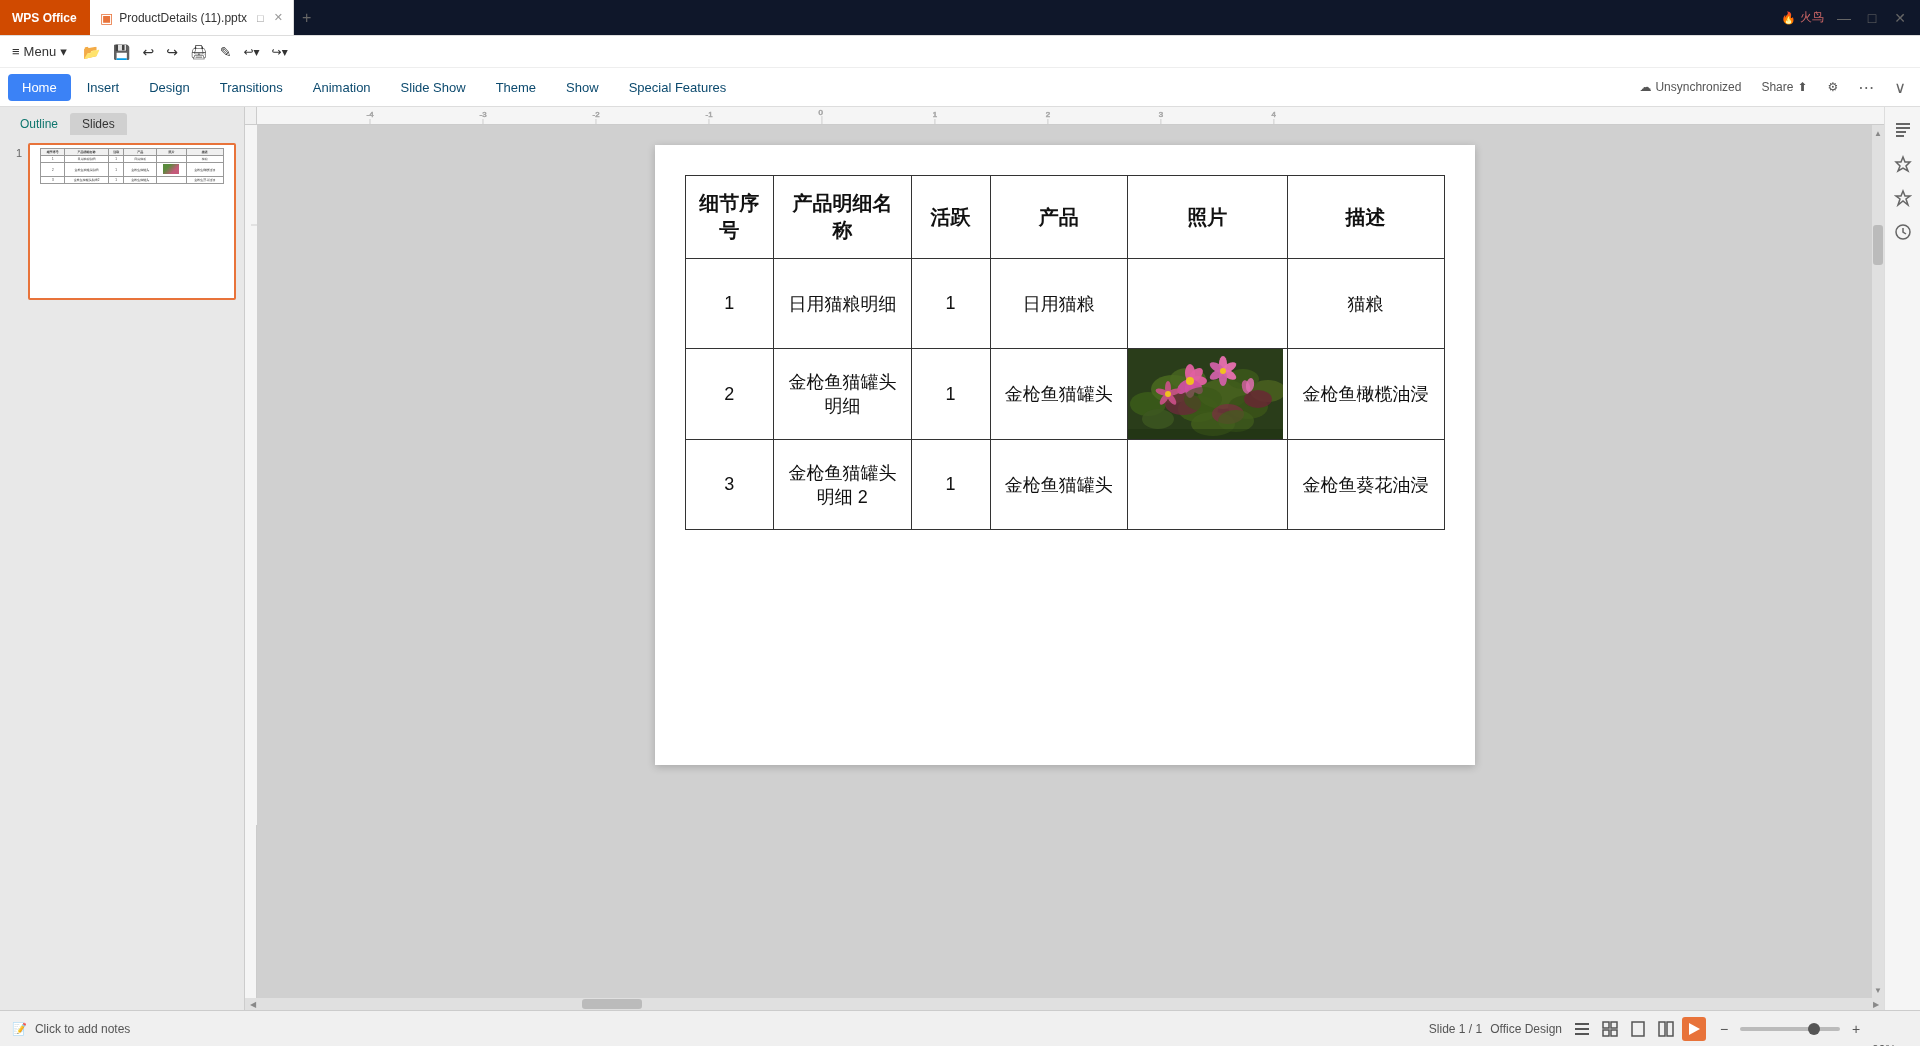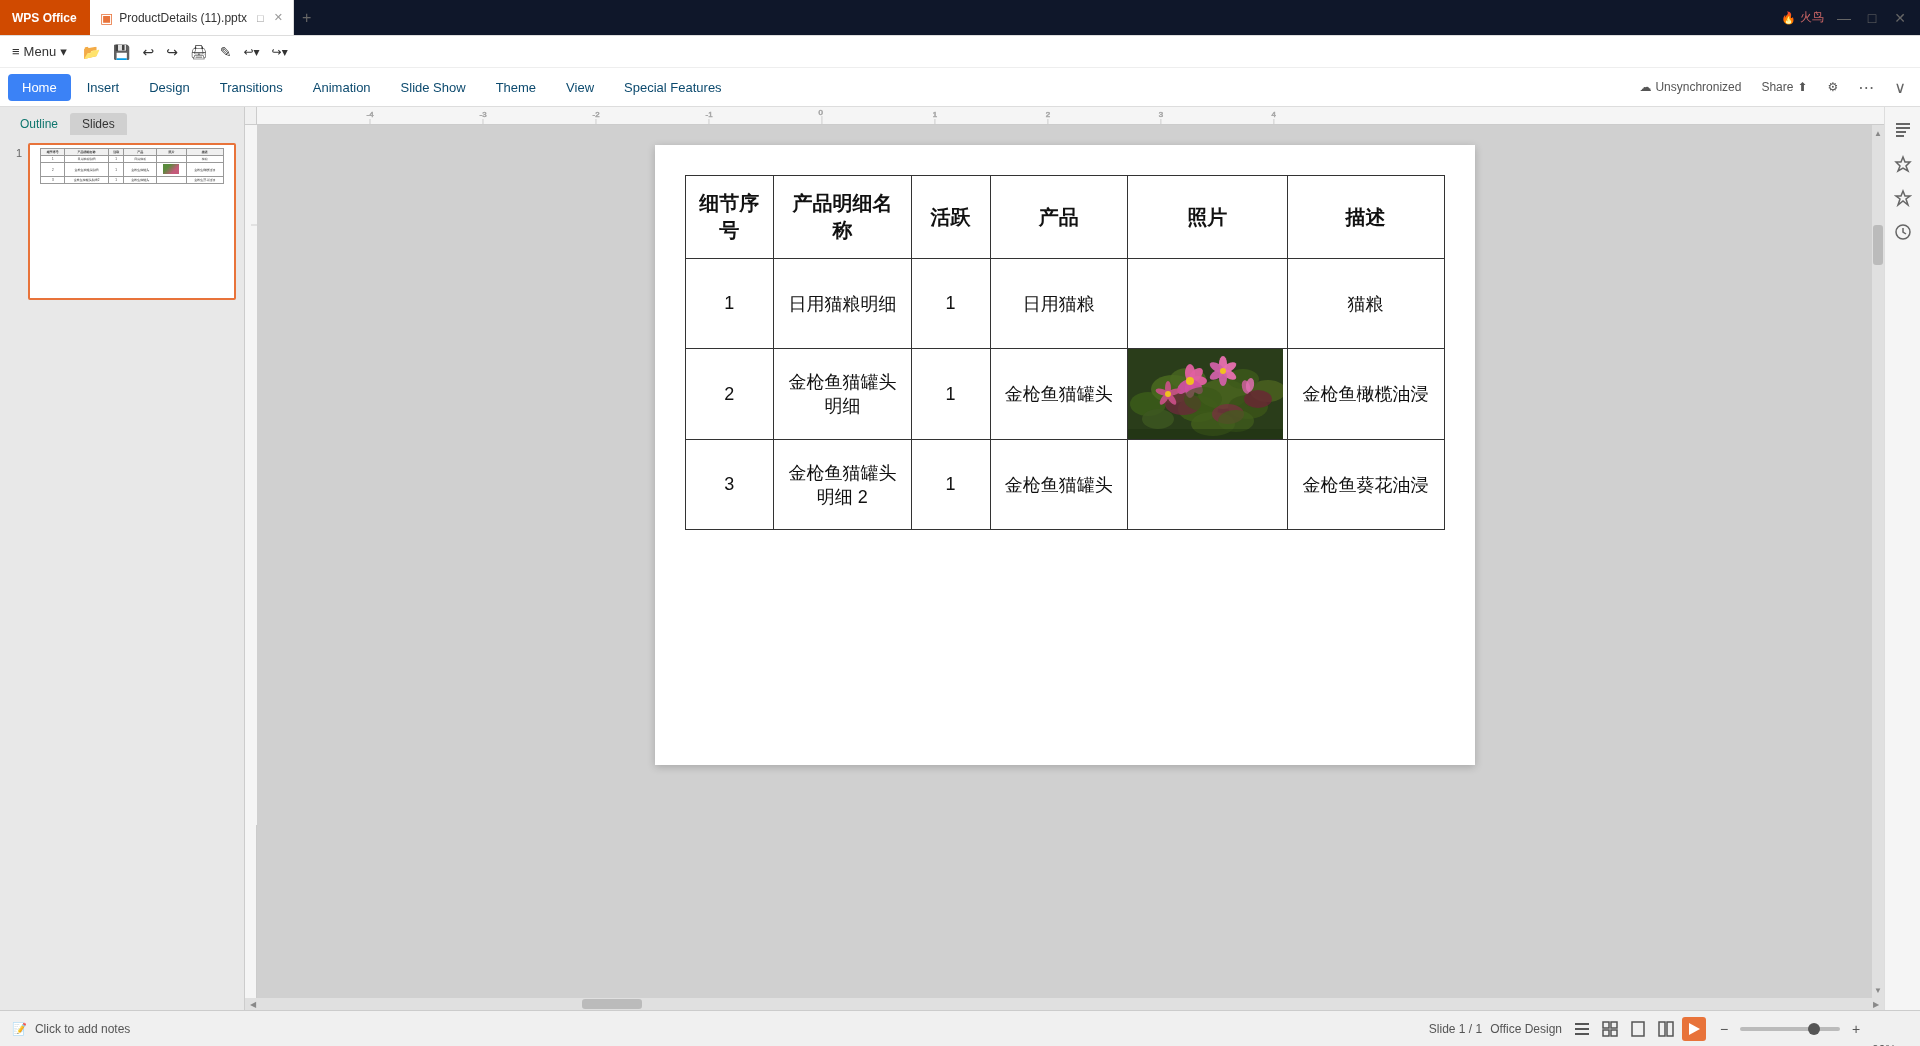--- a/index.html
+++ b/index.html
@@ -493,21 +493,21 @@
     </div>
   </div>
   <div id="ribbon-tabs">
     <div class="ribbon-tab active-tab">Home</div>
     <div class="ribbon-tab">Insert</div>
     <div class="ribbon-tab">Design</div>
     <div class="ribbon-tab">Transitions</div>
     <div class="ribbon-tab">Animation</div>
     <div class="ribbon-tab">Slide Show</div>
     <div class="ribbon-tab">Theme</div>
-    <div class="ribbon-tab">View</div>
+    <div class="ribbon-tab">Show</div>
     <div class="ribbon-tab">Special Features</div>
     <div class="ribbon-right">
       <div class="sync-btn">
         <span>☁</span>
         <span>Unsynchronized</span>
       </div>
       <div class="sync-btn">
         <span>Share</span>
         <span>⬆</span>
       </div>

